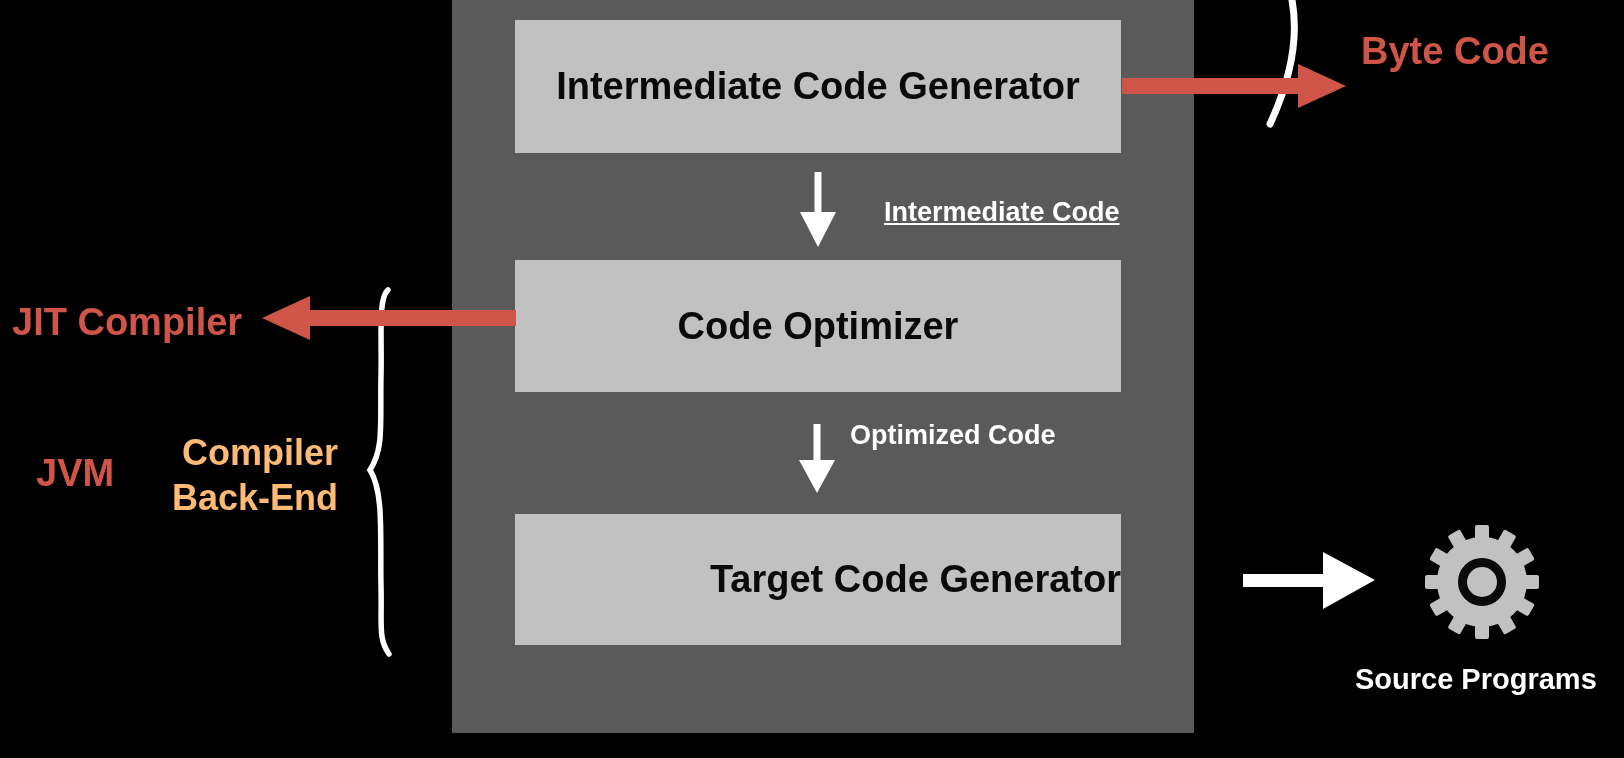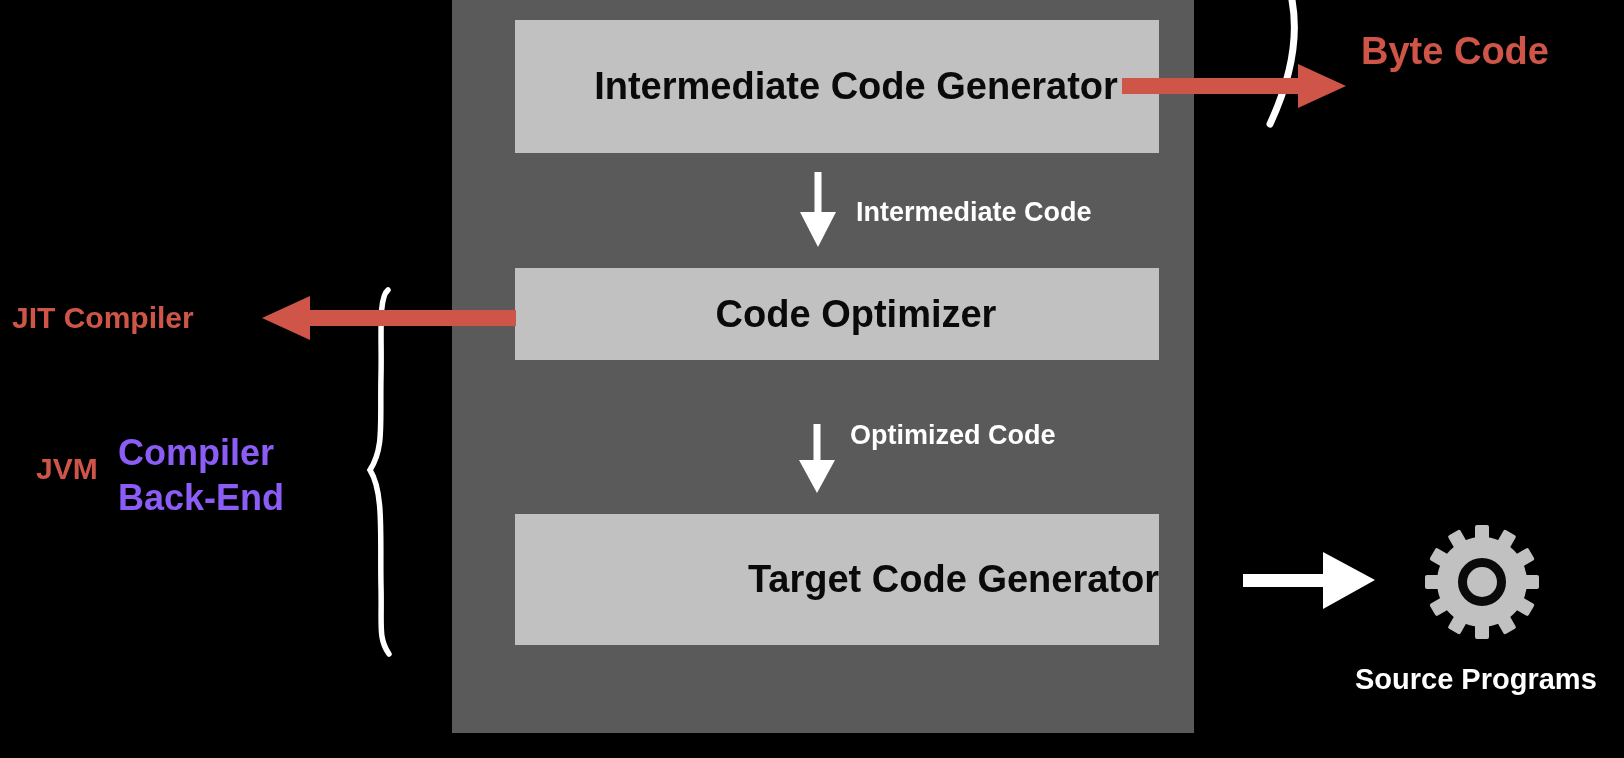--- a/index.html
+++ b/index.html
@@ -18,46 +18,45 @@
     left: 452px; top: 0; width: 742px; height: 733px;
     background: #5a5a5a;
   }
   .stage-box {
     position: absolute;
     left: 515px; width: 606px;
     background: #c1c1c1;
     display: flex; align-items: center; justify-content: center;
     font-weight: bold; font-size: 38px; color: #0a0a0a;
     white-space: nowrap;
-    padding-left: 38px;
   }
   .box1 { top: 20px;  height: 133px; }
-  .box2 { top: 268px; height: 92px; }
+  .box2 { top: 260px; height: 132px; }
   .box3 { top: 514px; height: 131px; justify-content: flex-end; }
   .flow-label {
     position: absolute;
     color: #ffffff; font-weight: bold; font-size: 27px;
     white-space: nowrap;
   }
   .red-text {
     position: absolute;
-    color: #ce5547; font-weight: bold; font-size: 30px;
+    color: #ce5547; font-weight: bold; font-size: 38px;
     white-space: nowrap;
   }
   .byte-code-label {
     position: absolute;
     left: 1330px; top: 27px; width: 250px;
     color: #ce5547; font-weight: bold; font-size: 38px;
     line-height: 48px; text-align: center;
   }
   .backend-label {
     position: absolute;
     left: 118px; top: 430px; width: 220px;
-    color: #8b5cf6; font-weight: bold; font-size: 36px;
-    line-height: 45px; text-align: left;
+    color: #fdba74; font-weight: bold; font-size: 36px;
+    line-height: 45px; text-align: right;
   }
   .source-label {
     position: absolute;
     left: 1355px; top: 663px; width: 260px;
     color: #ffffff; font-weight: bold; font-size: 29px;
     text-align: left; white-space: nowrap;
   }
   svg { display: block; }
 </style>
 </head>
@@ -81,21 +80,21 @@
     <span>Code Optimizer</span>
   </div>
   <div class="stage-box box3">
     <span>Target Code Generator</span>
   </div>
 
   <svg class="abs" style="left:798px; top:172px;" width="40" height="76" viewBox="0 0 40 76">
     <rect x="16.5" y="0" width="7" height="42" fill="#ffffff"></rect>
     <polygon points="2,40 38,40 20,75" fill="#ffffff"></polygon>
   </svg>
-  <div class="flow-label" style="left:856px; top:197px;">Intermediate Code</div>
+  <div class="flow-label" style="left:884px; top:197px;text-decoration:underline;">Intermediate Code</div>
 
   <svg class="abs" style="left:797px; top:424px;" width="40" height="70" viewBox="0 0 40 70">
     <rect x="16.5" y="0" width="7" height="40" fill="#ffffff"></rect>
     <polygon points="2,36 38,36 20,69" fill="#ffffff"></polygon>
   </svg>
   <div class="flow-label" style="left:850px; top:420px;text-align:right;">Optimized Code</div>
 
   <svg class="abs" style="left:1122px; top:63px;" width="224" height="46" viewBox="0 0 224 46">
     <rect x="0" y="15" width="178" height="16" fill="#ce5547"></rect>
     <polygon points="176,1 224,23 176,45" fill="#ce5547"></polygon>

